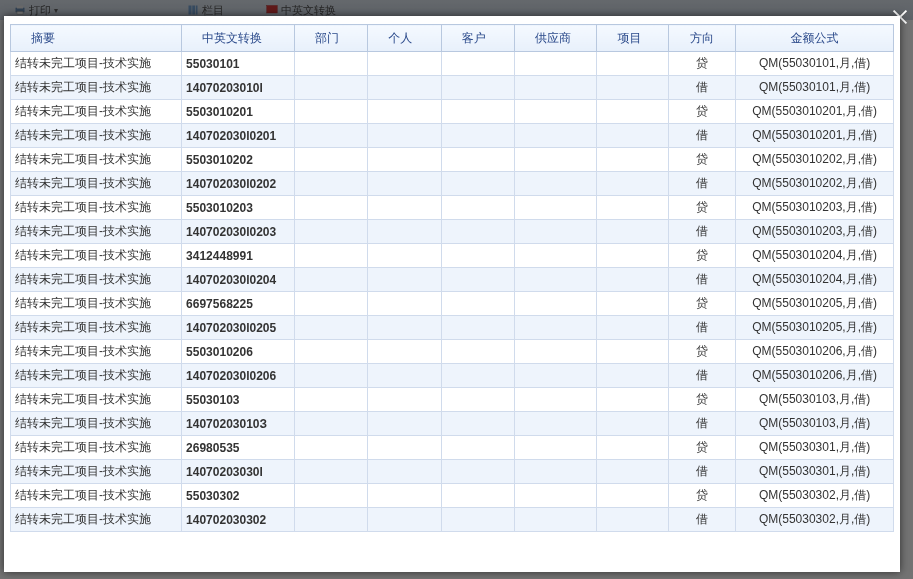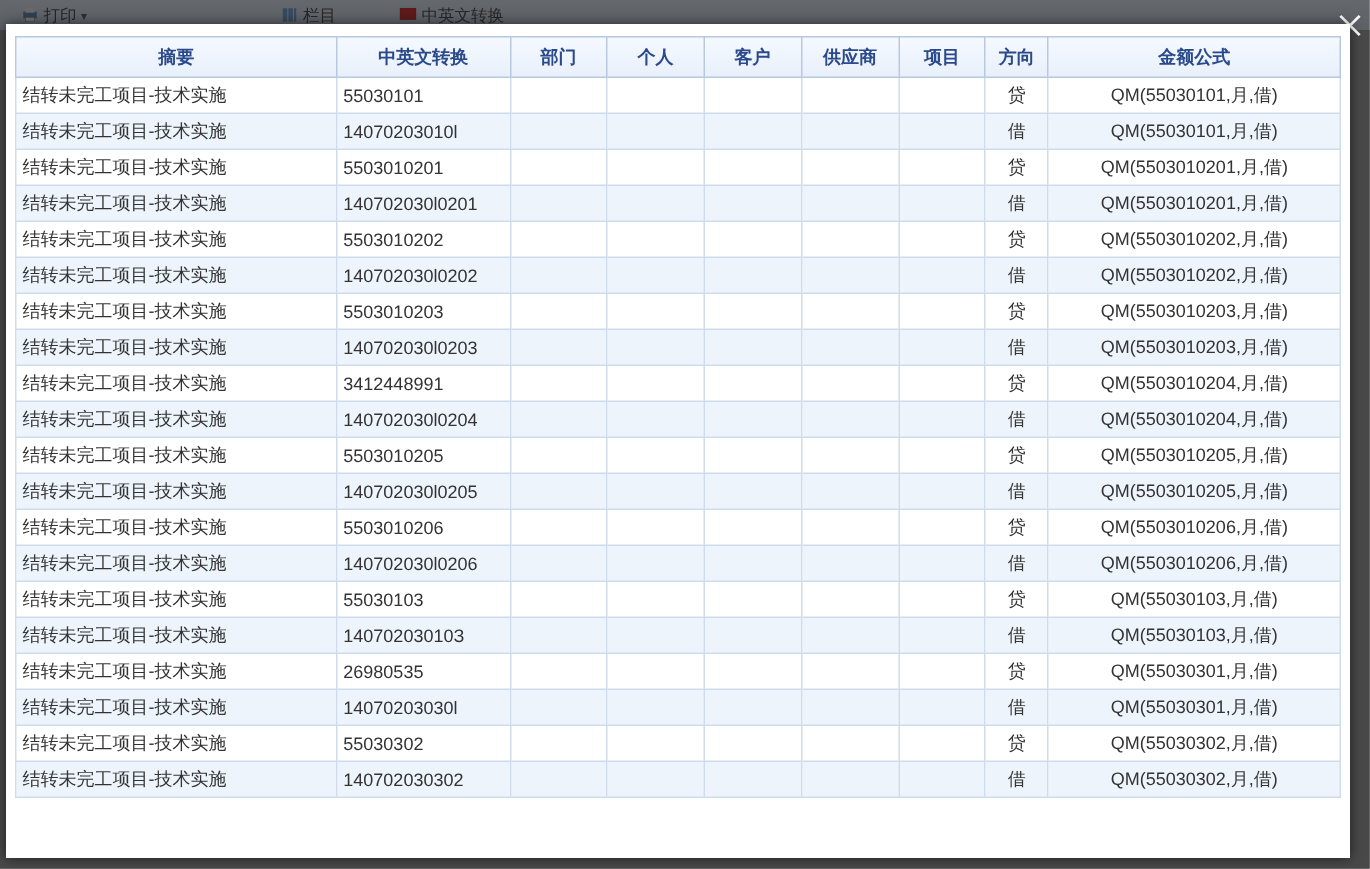--- a/index.html
+++ b/index.html
@@ -8,21 +8,21 @@
     width: 913px;
     height: 579px;
     font-family: "Microsoft YaHei", "SimSun", Arial, sans-serif;
     background: #4a4a4a;
     overflow: hidden;
   }
   .app-bg {
     position: absolute;
     top: 0; left: 0;
     width: 913px; height: 579px;
-    background: #a3a3a3;
+    background: #ffffff;
   }
   
   .ghost-toolbar {
     position: absolute;
     top: 0; left: 0;
     width: 913px; height: 20px;
     background: linear-gradient(to bottom, #dfe7f0, #cfd9e6);
     font-size: 11px;
     color: #555;
     display: flex;
@@ -67,40 +67,39 @@
     position: absolute;
     top: 8px;
     left: 6px;
     width: 884px;
     border-collapse: collapse;
     font-size: 12px;
   }
   .grid th {
     background: linear-gradient(to bottom, #f5f9ff, #e8f0fb);
     color: #2b4a8b;
-    font-weight: bold;
-    text-align: center;
-    padding: 4px 4px;
+    font-weight: normal;
+    padding: 4px 20px;
     border: 1px solid #b8c8df;
     height: 18px;
     white-space: nowrap;
   }
   .grid td {
     border: 1px solid #d0dbec;
     padding: 3px 4px;
     color: #333;
     height: 17px;
     white-space: nowrap;
     overflow: hidden;
     text-overflow: clip;
   }
   .grid tbody tr:nth-child(odd)  td { background: #ffffff; }
   .grid tbody tr:nth-child(even) td { background: #eef4fc; }
   .col-summary  { width: 210px; text-align: left; }
-  .col-code     { width: 108px; text-align: left; }
+  .col-code     { width: 108px; text-align: left; font-weight: bold; }
   .col-dept     { width: 58px;  text-align: left; }
   .col-person   { width: 58px;  text-align: left; }
   .col-customer { width: 58px;  text-align: left; }
   .col-supplier { width: 58px;  text-align: left; }
   .col-project  { width: 50px;  text-align: left; }
   .col-dir      { width: 34px;  text-align: center; }
   .col-formula  { width: 190px; text-align: center; }
 </style>
 </head>
 <body>
@@ -280,21 +279,21 @@
             <td class="col-dept"></td>
             <td class="col-person"></td>
             <td class="col-customer"></td>
             <td class="col-supplier"></td>
             <td class="col-project"></td>
             <td class="col-dir">借</td>
             <td class="col-formula">QM(5503010204,月,借)</td>
           </tr>
           <tr>
             <td class="col-summary">结转未完工项目-技术实施</td>
-            <td class="col-code">5503010205</td>
+            <td class="col-code">6697568225</td>
             <td class="col-dept"></td>
             <td class="col-person"></td>
             <td class="col-customer"></td>
             <td class="col-supplier"></td>
             <td class="col-project"></td>
             <td class="col-dir">贷</td>
             <td class="col-formula">QM(5503010205,月,借)</td>
           </tr>
           <tr>
             <td class="col-summary">结转未完工项目-技术实施</td>

